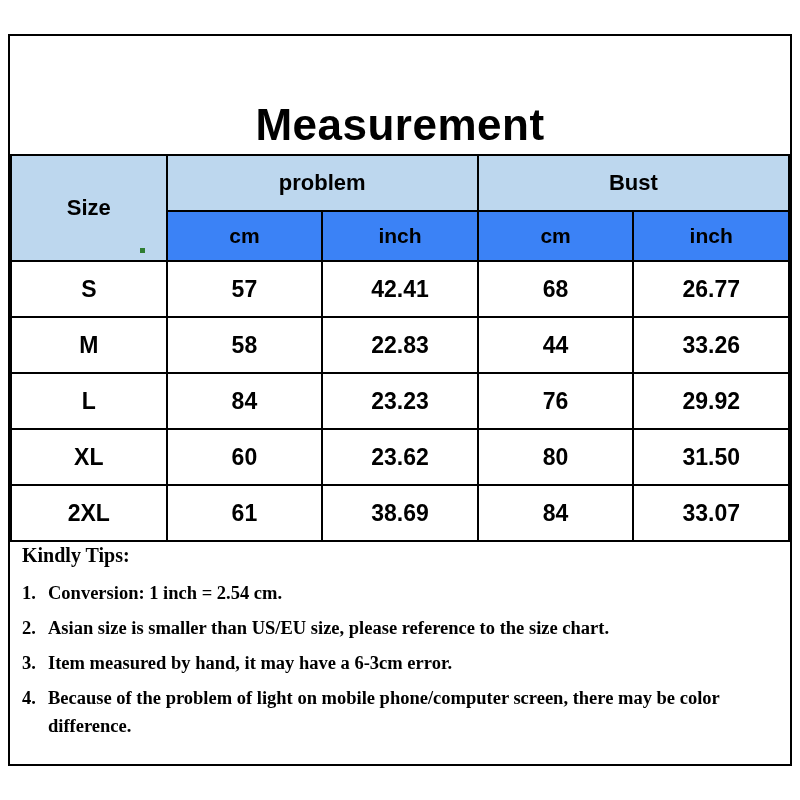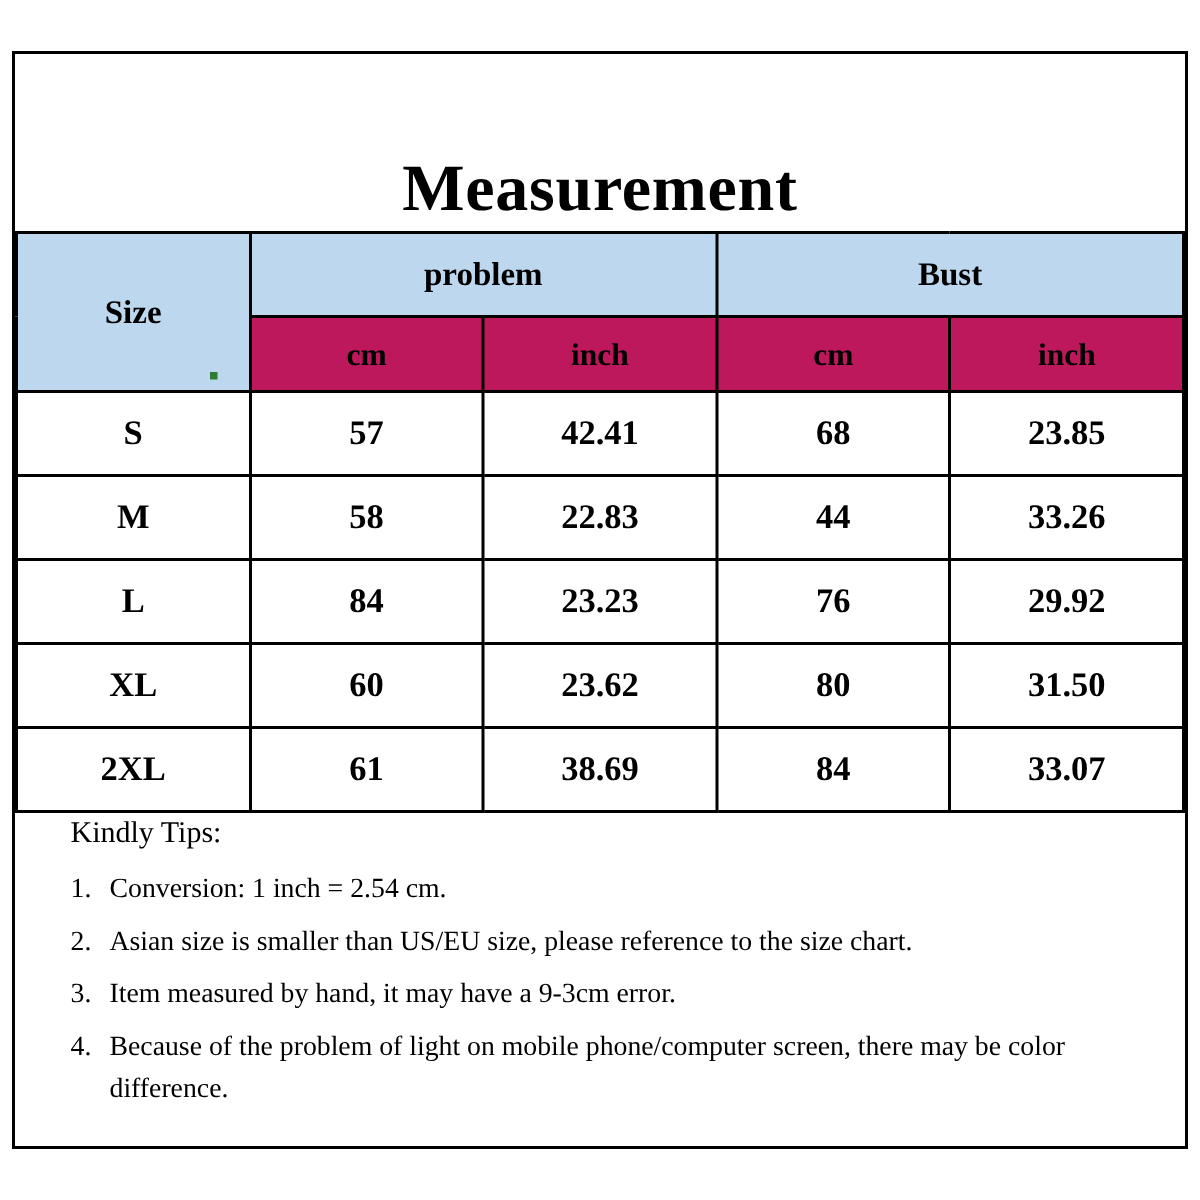--- a/index.html
+++ b/index.html
@@ -39,59 +39,60 @@
   table.size-table {
     border-collapse: collapse;
     width: 780px;
     table-layout: fixed;
   }
   table.size-table td,
   table.size-table th {
     border: 2px solid #000000;
     text-align: center;
     vertical-align: middle;
-    font-family: Liberation Serif, serif;
+    font-family: Liberation Sans, sans-serif;
     padding: 0;
   }
   .title-cell {
     border-left: none !important;
     border-right: none !important;
     border-top: none !important;
     height: 58px;
     font-size: 44px;
     font-weight: bold;
     letter-spacing: 0.5px;
   }
   .hdr {
     background: #bdd7ee;
     font-size: 22px;
     font-weight: bold;
     height: 54px;
   }
   .hdr-sub {
-    background: #be185d;
+    background: #3b82f6;
     font-size: 21px;
     font-weight: bold;
     height: 48px;
   }
   .sizecol {
     font-size: 21px;
     font-weight: bold;
   }
   .datacell {
     font-size: 23px;
     font-weight: bold;
     height: 54px;
   }
 
   .tips {
     position: absolute;
-    left: 37px;
+    left: 12px;
     top: 508px;
     width: 724px;
+    font-weight: bold;
   }
   .tips-title {
     font-size: 20px;
     margin-bottom: 12px;
   }
   ol.tips-list {
     margin: 0;
     padding: 0 0 0 26px;
     list-style: none;
     counter-reset: tipnum;
@@ -141,21 +142,21 @@
           <td class="hdr-sub" style="width:190px;">inch</td>
           <td class="hdr-sub" style="width:152px;">cm</td>
           <td class="hdr-sub" style="width:176px;">inch</td>
         </tr>
 
         <tr>
           <td class="datacell sizecol">S</td>
           <td class="datacell">57</td>
           <td class="datacell">42.41</td>
           <td class="datacell">68</td>
-          <td class="datacell">23.85</td>
+          <td class="datacell">26.77</td>
         </tr>
         <tr>
           <td class="datacell sizecol">M</td>
           <td class="datacell">58</td>
           <td class="datacell">22.83</td>
           <td class="datacell">44</td>
           <td class="datacell">33.26</td>
         </tr>
         <tr>
           <td class="datacell sizecol">L</td>
@@ -181,19 +182,19 @@
       </tbody>
         </table>
       <div class="green-dot"></div>
     </div>
 
     <div class="tips">
       <div class="tips-title">Kindly Tips:</div>
       <ol class="tips-list">
         <li>Conversion: 1 inch = 2.54 cm.</li>
         <li>Asian size is smaller than US/EU size, please reference to the size chart.</li>
-        <li>Item measured by hand, it may have a 9-3cm error.</li>
+        <li>Item measured by hand, it may have a 6-3cm error.</li>
         <li>Because of the problem of light on mobile phone/computer screen, there may be color difference.</li>
       </ol>
     </div>
 
   </div>
 </div>
 
 </body></html>

